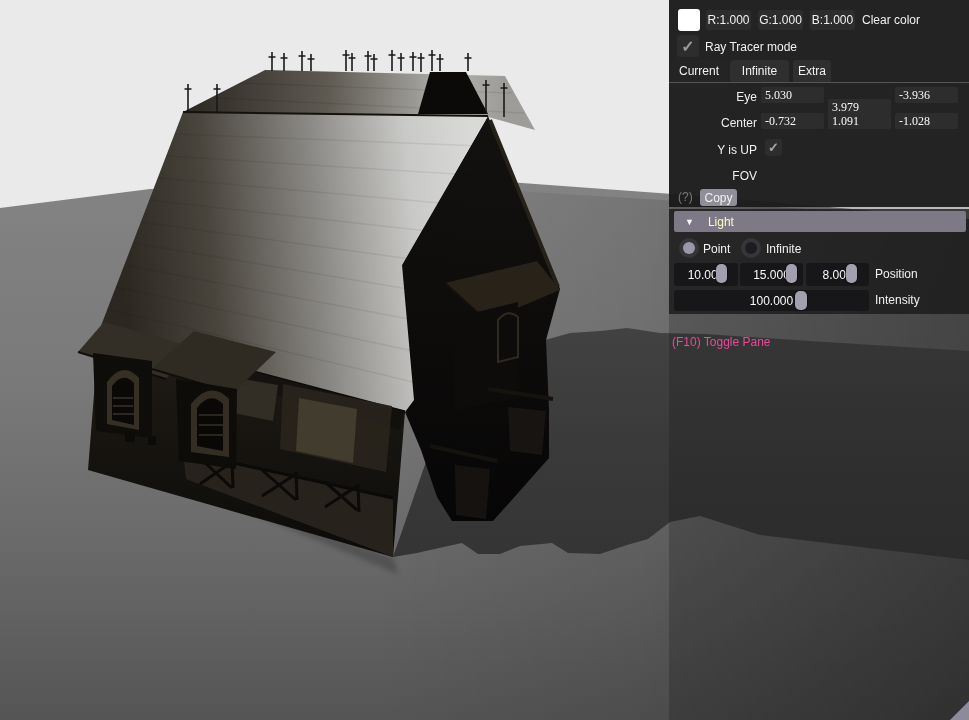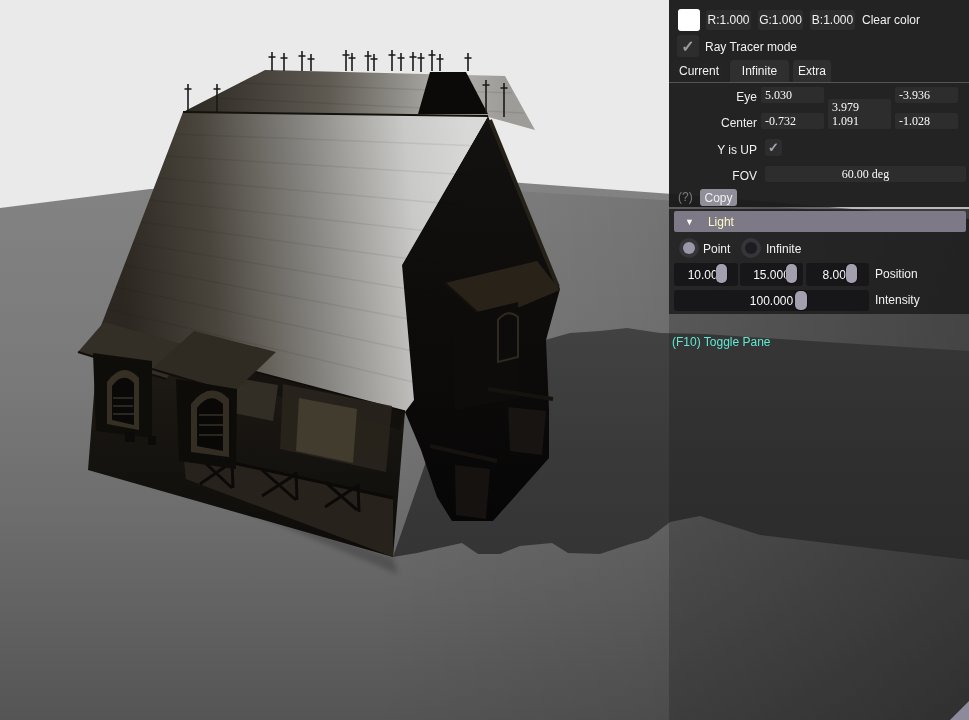--- a/index.html
+++ b/index.html
@@ -183,21 +183,20 @@
 
       <div class="rowlabel" style="top:116px;">Center</div>
       <div class="field abs" style="left:92px;top:113px;width:63px;height:16px;">-0.732</div>
       <div class="field abs" style="left:159px;top:113px;width:63px;height:16px;">1.091</div>
       <div class="field abs" style="left:226px;top:113px;width:63px;height:16px;">-1.028</div>
 
       <div class="rowlabel" style="top:143px;">Y is UP</div>
       <div class="checkbox abs" style="left:96px;top:139px;width:17px;height:17px;font-size:13px;color:#a5a3ad;">✓</div>
 
       <div class="rowlabel" style="top:169px;">FOV</div>
-      <div class="field center abs" style="left:96px;top:166px;width:201px;height:16px;">60.00 deg</div>
 
       <div class="abs" style="left:9px;top:190px;color:#7a7a7a;">(?)</div>
       <div class="btn abs" style="left:31px;top:189px;width:37px;height:17px;background:#8f8e99;">Copy</div>
     </div>
 
     <div class="pane-light">
 
       <div class="abs" style="left:5px;top:2px;width:292px;height:21px;background:#7d7987;border-radius:2px;
                   display:flex;align-items:center;">
         <span style="font-size:9px;margin-left:11px;color:#fff;">▼</span>
@@ -219,17 +218,17 @@
       <div class="pill" style="left:47px;top:55px;"></div>
       <div class="pill" style="left:117px;top:55px;"></div>
       <div class="pill" style="left:177px;top:55px;"></div>
       <div class="abs" style="left:206px;top:58px;">Position</div>
 
       <div class="darkfield abs" style="left:5px;top:81px;width:195px;height:21px;">100.000</div>
       <div class="pill" style="left:126px;top:82px;width:12px;"></div>
       <div class="abs" style="left:206px;top:84px;">Intensity</div>
     </div>
 
-    <div class="abs" style="left:3px;top:335px;color:#5eead4;">(F10) Toggle Pane</div>
+    <div class="abs" style="left:3px;top:335px;color:#ec4899;">(F10) Toggle Pane</div>
   </div>
 
   <div id="grip"></div>
 </div>
 
 </body></html>

